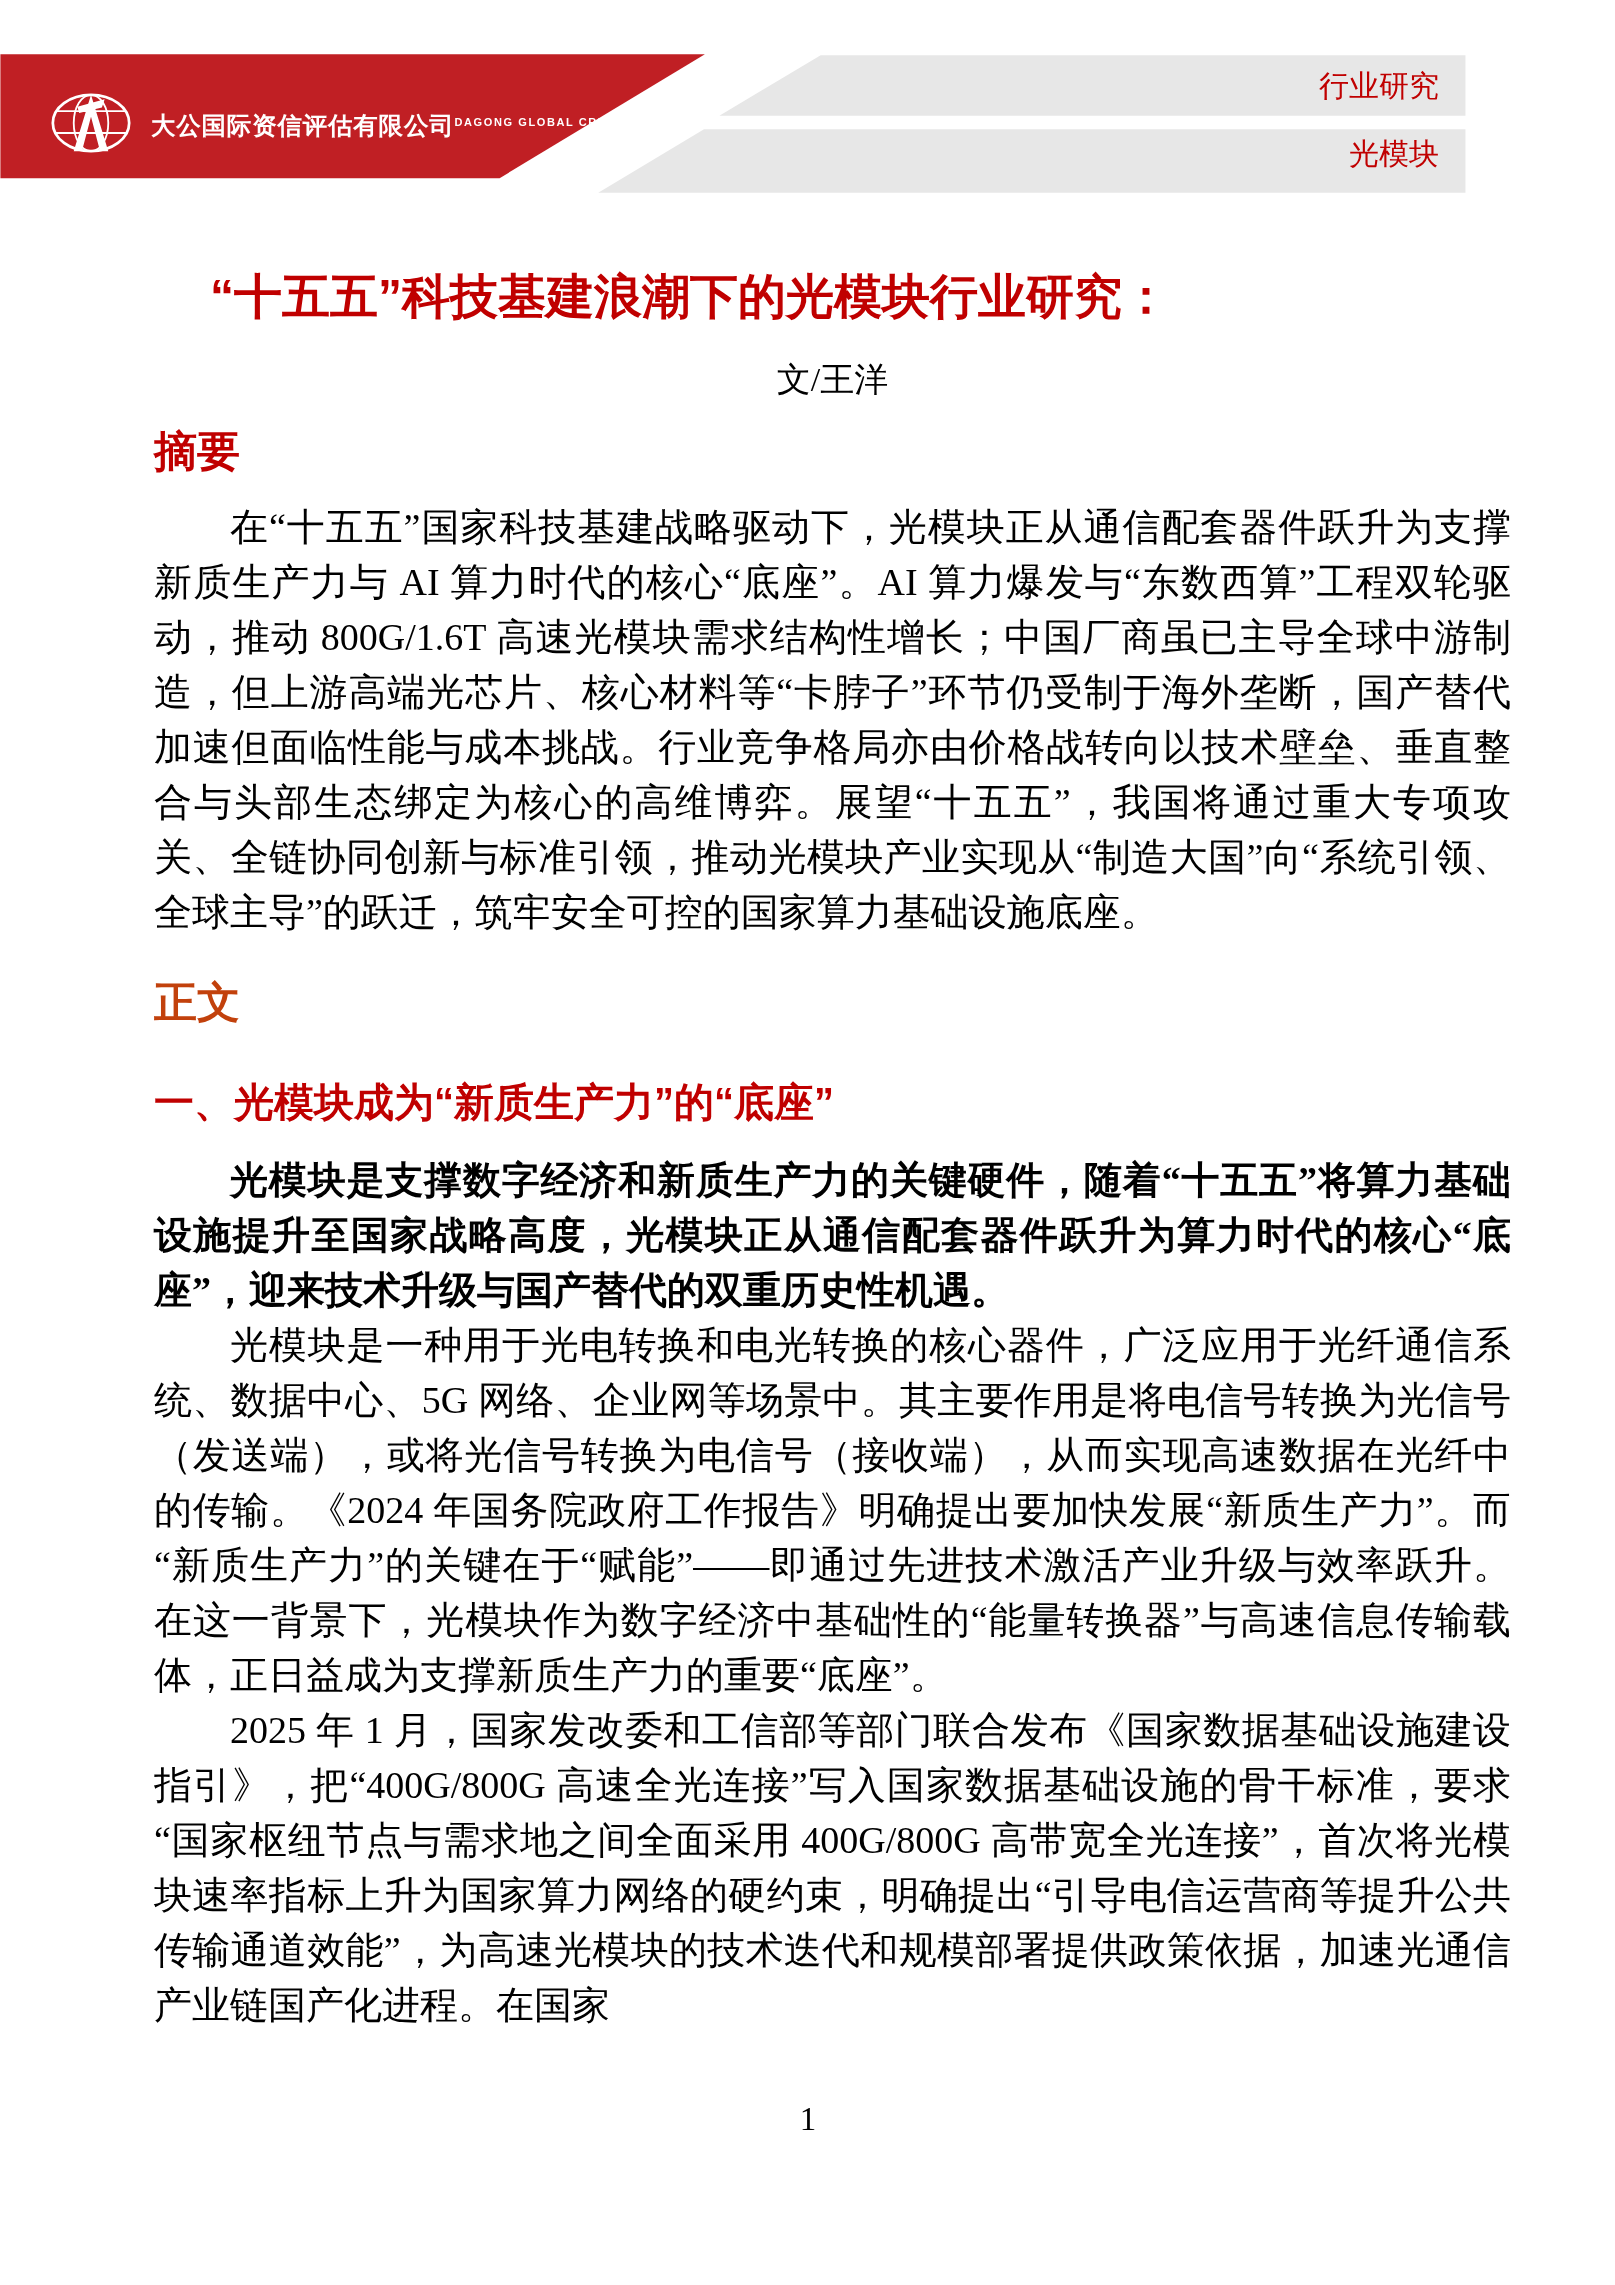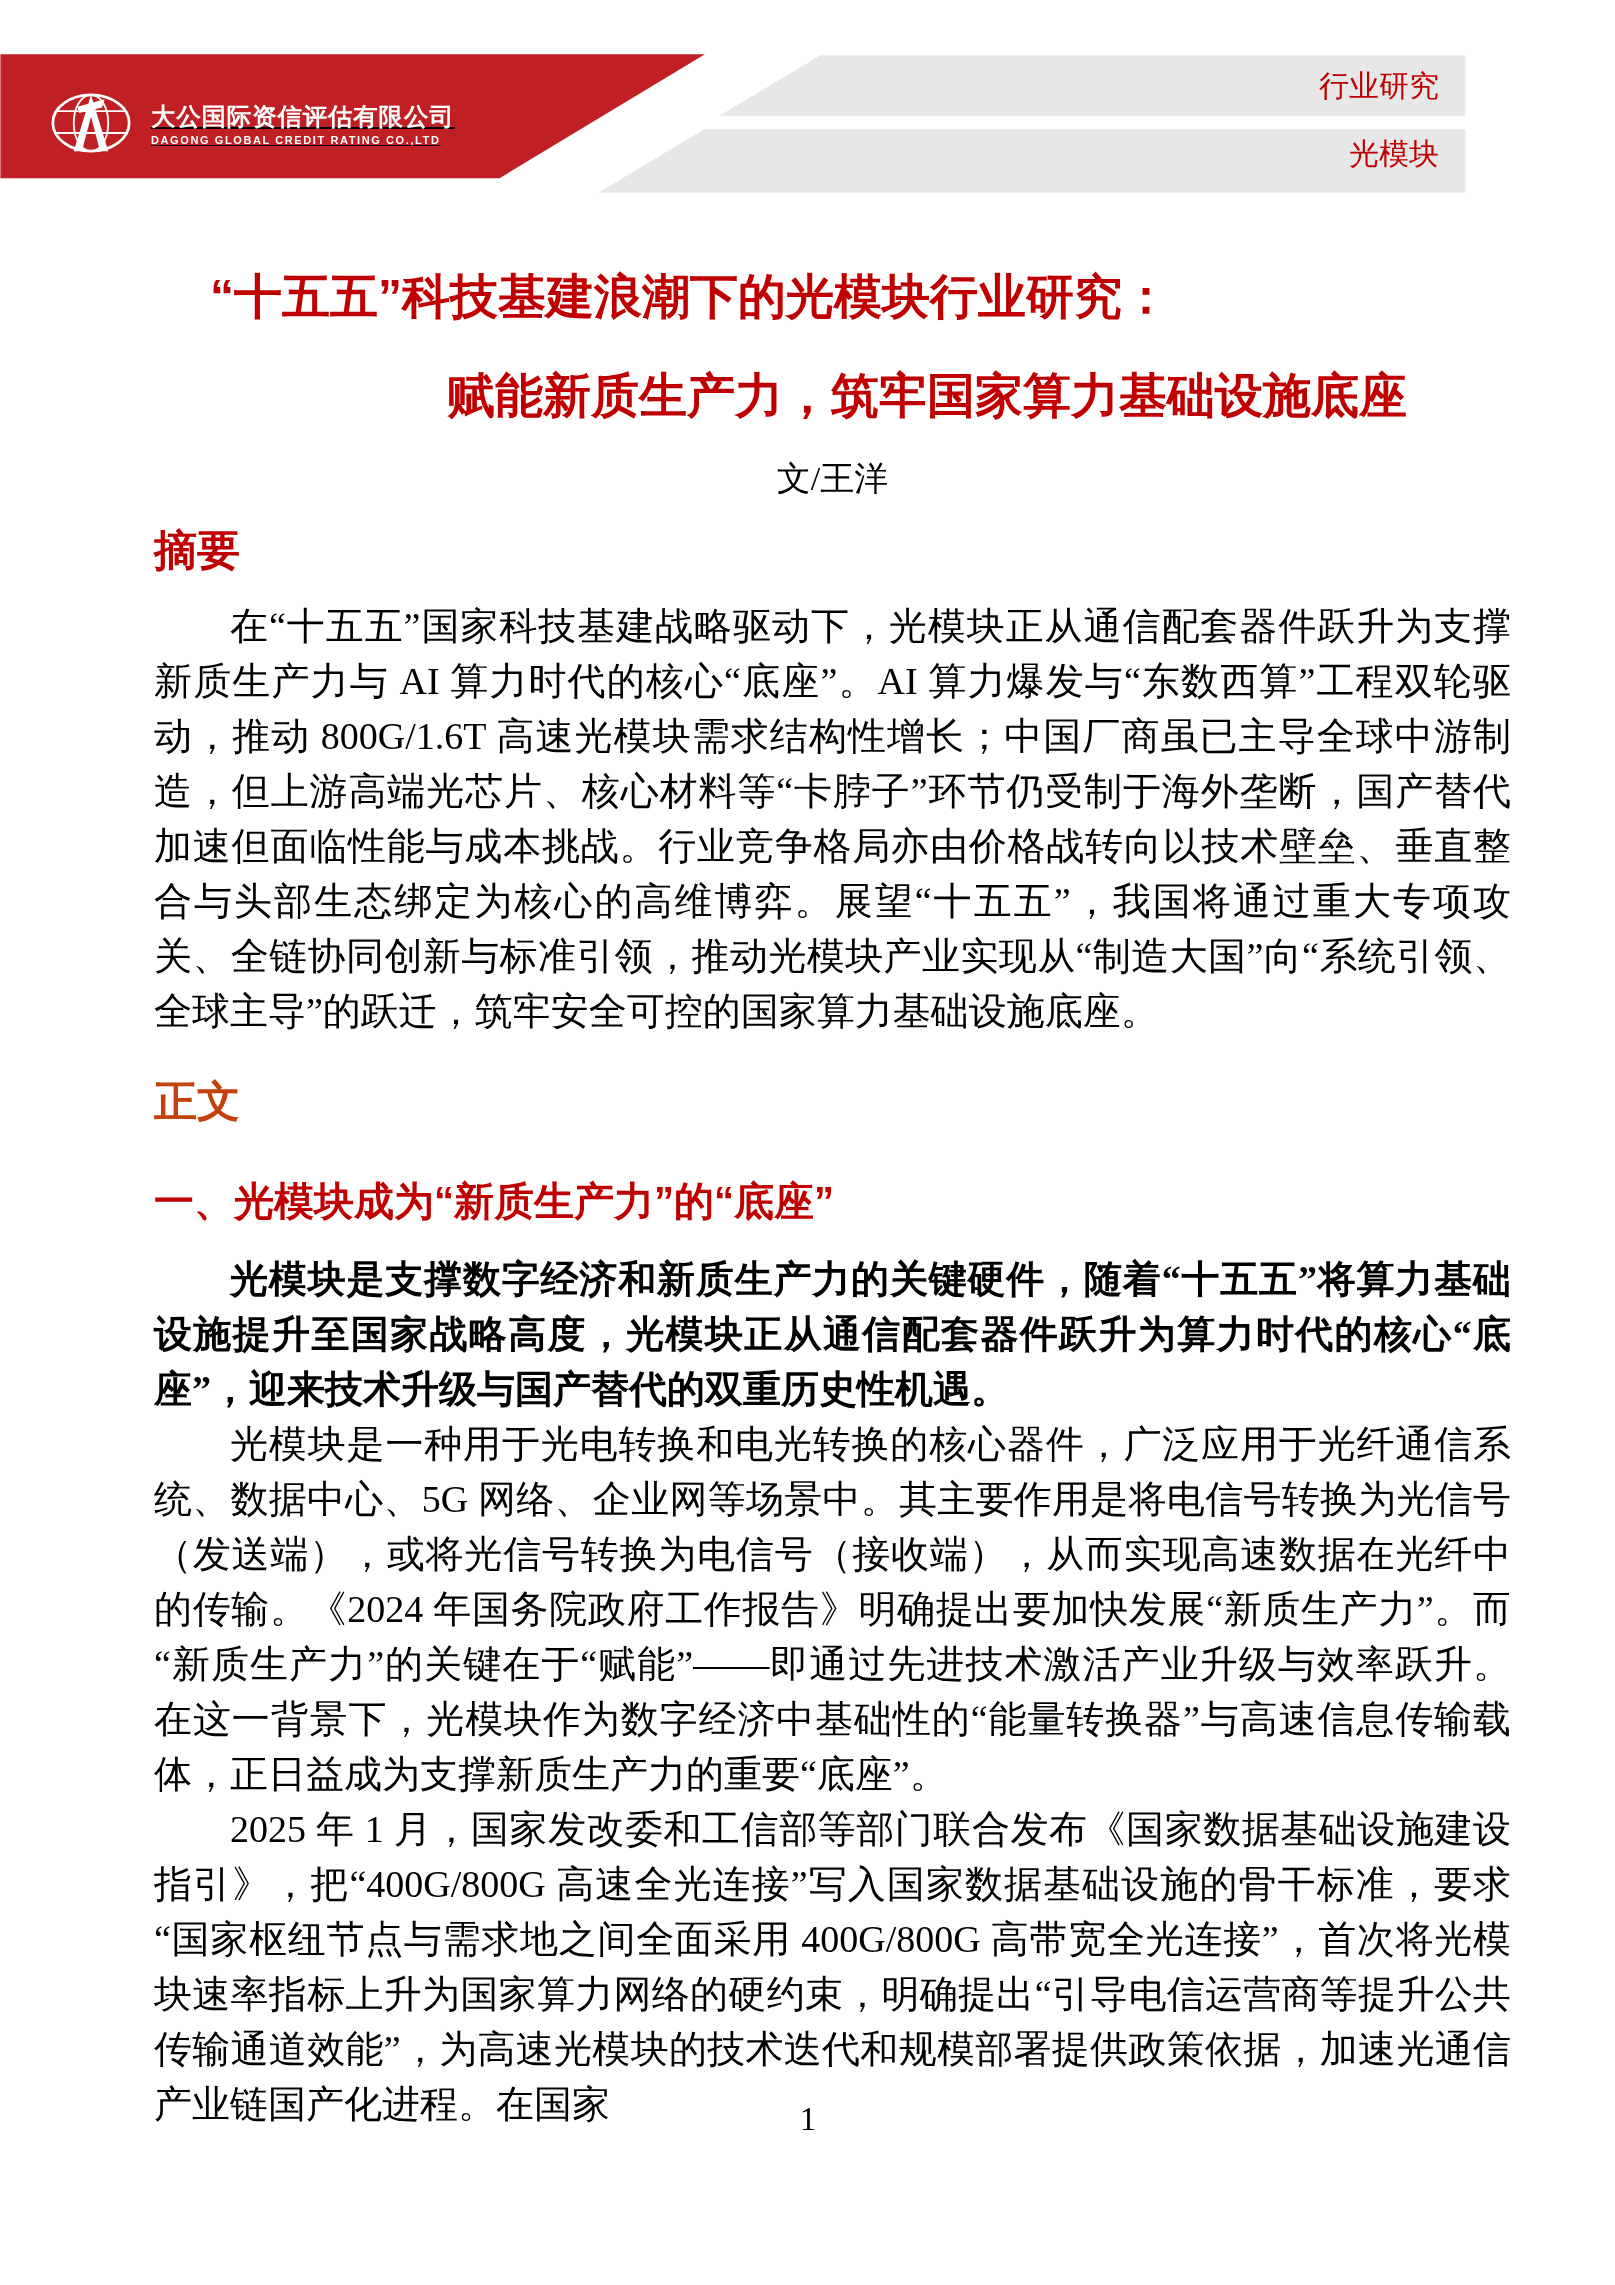--- a/index.html
+++ b/index.html
@@ -6,21 +6,21 @@
   .page {
     position:relative; width:1616px; height:2285px; background:#ffffff;
     overflow:hidden; font-family:"Liberation Serif", serif; color:#000000;
   }
   .header-svg { position:absolute; top:0; left:0; display:block; }
   .logo {
     position:absolute; left:51px; top:92px;
     display:flex; align-items:center; gap:20px;
   }
   .logo-globe { flex:0 0 auto; }
-  .logo-names { display:flex; flex-direction:column;text-decoration:underline; }
+  .logo-names { display:flex; flex-direction:row; }
   .logo-name-cn {
     font-family:"Liberation Sans", sans-serif; font-weight:bold;
     font-size:24.4px; line-height:27px; color:#ffffff;
     letter-spacing:0.9px; white-space:nowrap;
   }
   .logo-name-en {
     font-family:"Liberation Sans", sans-serif; font-weight:bold;
     font-size:11px; line-height:12.7px; color:#ffffff;
     letter-spacing:1.6px; margin-top:4.5px; white-space:nowrap;
   }
@@ -96,21 +96,20 @@
       <span class="logo-name-en">DAGONG GLOBAL CREDIT RATING CO.,LTD</span>
     </span>
   </div>
 
   <div class="band-label first">行业研究</div>
   <div class="band-label second">光模块</div>
 
   <div class="content">
 
     <div class="title-line l1">“十五五”科技基建浪潮下的光模块行业研究：</div>
-    <div class="title-line l2">赋能新质生产力，筑牢国家算力基础设施底座</div>
     <div class="byline">文/王洋</div>
 
     <div class="abstract-heading">摘要</div>
     <p class="para abstract-body">在“十五五”国家科技基建战略驱动下，光模块正从通信配套器件跃升为支撑新质生产力与 AI 算力时代的核心“底座”。AI 算力爆发与“东数西算”工程双轮驱动，推动 800G/1.6T 高速光模块需求结构性增长；中国厂商虽已主导全球中游制造，但上游高端光芯片、核心材料等“卡脖子”环节仍受制于海外垄断，国产替代加速但面临性能与成本挑战。行业竞争格局亦由价格战转向以技术壁垒、垂直整合与头部生态绑定为核心的高维博弈。展望“十五五”，我国将通过重大专项攻关、全链协同创新与标准引领，推动光模块产业实现从“制造大国”向“系统引领、全球主导”的跃迁，筑牢安全可控的国家算力基础设施底座。</p>
 
     <div class="main-heading">正文</div>
 
     <div class="section-heading">一、光模块成为“新质生产力”的“底座”</div>
 
     <p class="para bold first-body">光模块是支撑数字经济和新质生产力的关键硬件，随着“十五五”将算力基础设施提升至国家战略高度，光模块正从通信配套器件跃升为算力时代的核心“底座”，迎来技术升级与国产替代的双重历史性机遇。</p>

